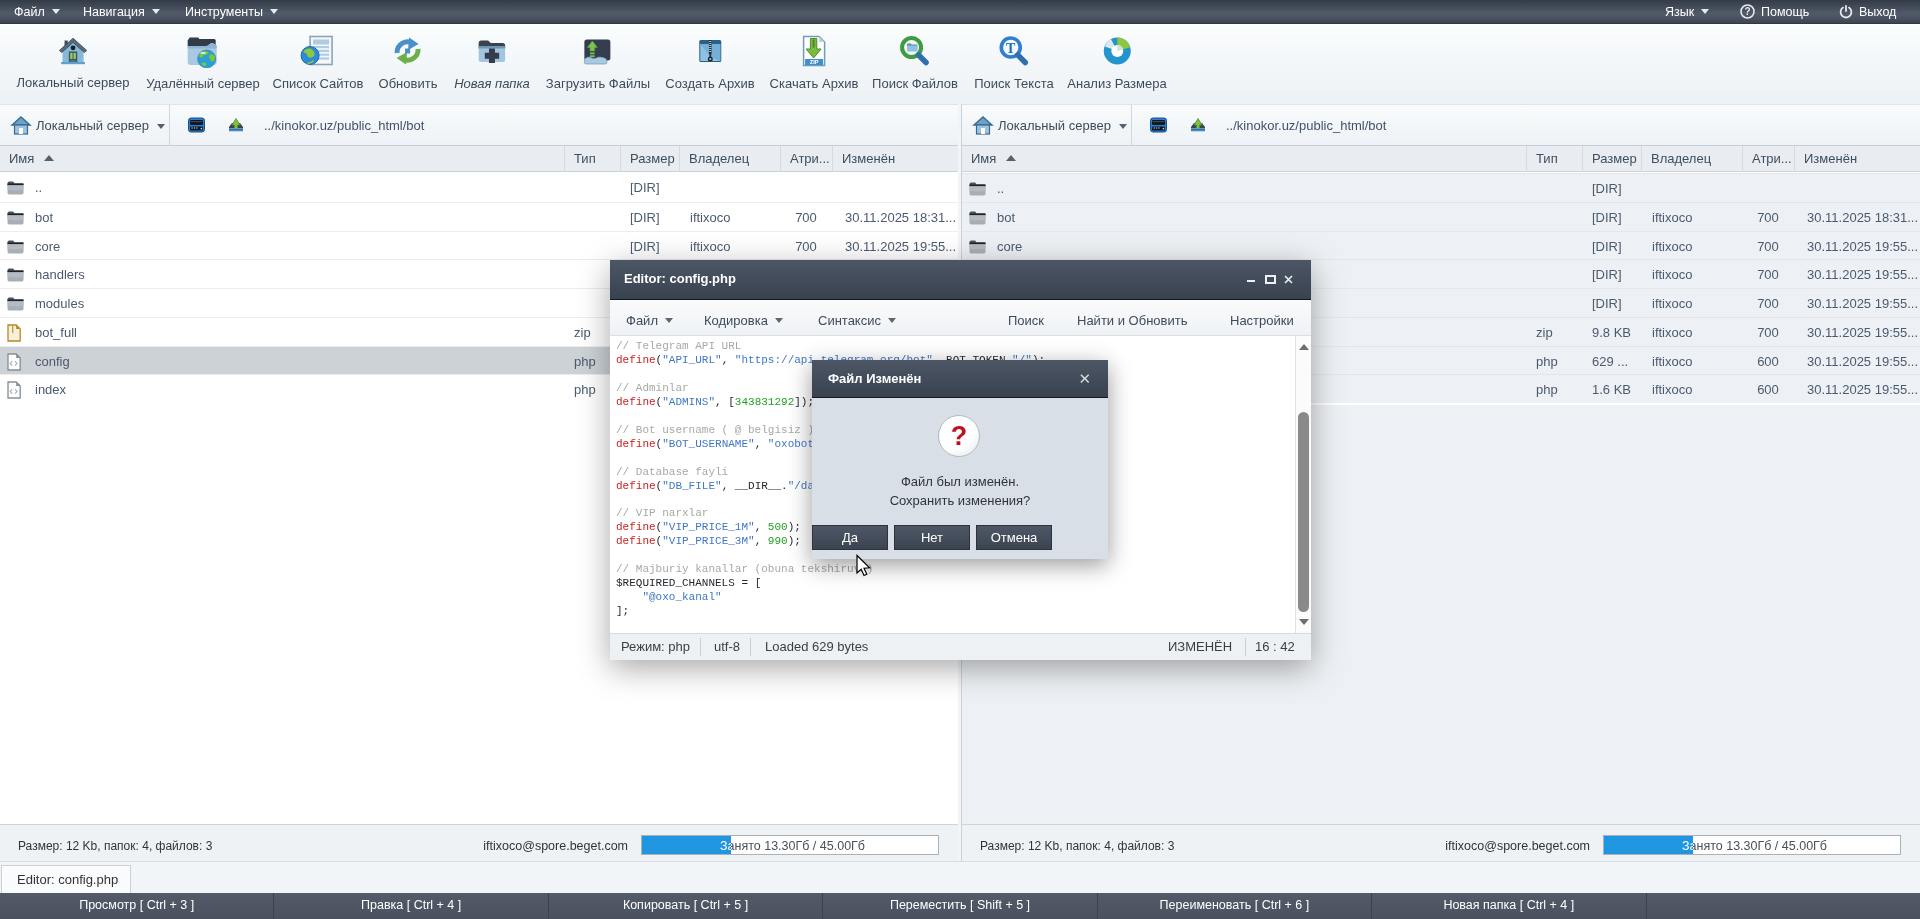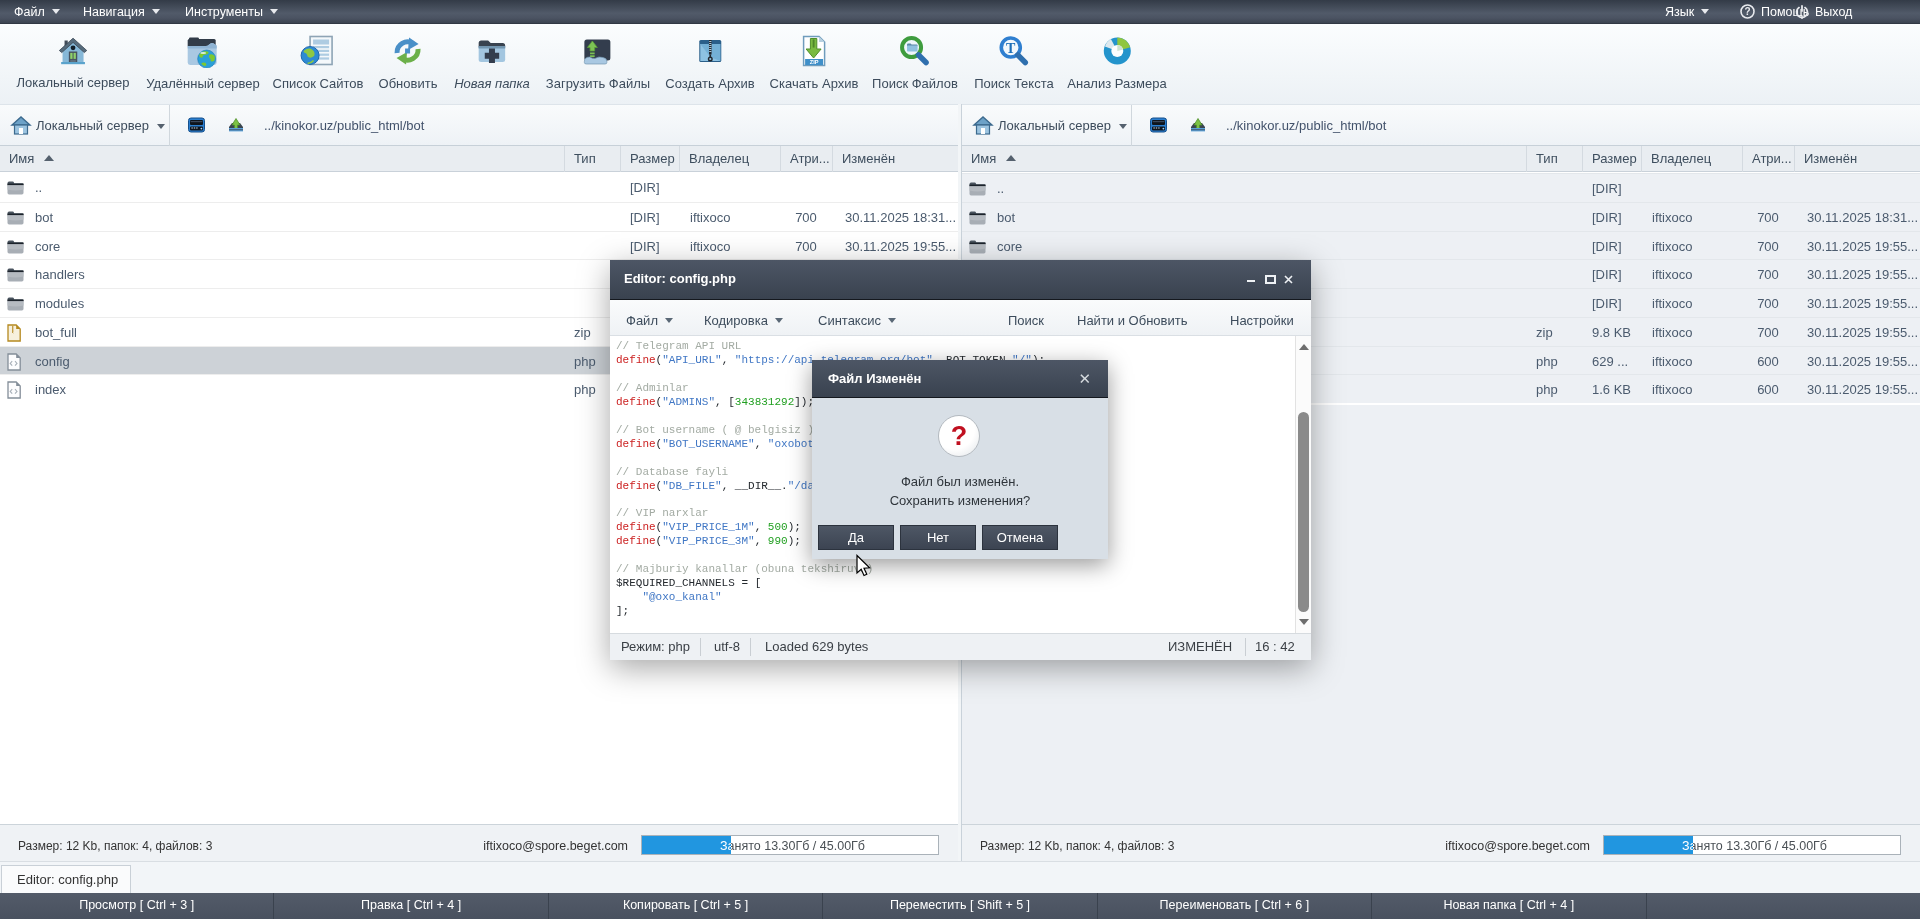--- a/index.html
+++ b/index.html
@@ -79,35 +79,35 @@
 #estatus { position:absolute; left:0; top:373px; width:701px; height:27px; background:#eef1f4; border-top:1px solid #d6dbdf; font-size:13px; color:#3a3f45; }
 #estatus span { position:absolute; top:5px; }
 .vsep { position:absolute; top:4px; width:1px; height:18px; background:#c9ced3; }
 
 
 #dialog { position:absolute; left:812px; top:360px; width:296px; height:199px; background:#d8dfe6; box-shadow:0 6px 22px rgba(0,0,0,.4); }
 #dtitle { position:absolute; left:0; top:0; width:296px; height:38px; background:linear-gradient(#4d5665,#39424f); border-bottom:1px solid #14181e; color:#fff; font-size:13px; font-weight:bold; line-height:37px; padding-left:16px; }
 #dclose { position:absolute; right:17px; top:0; font-weight:normal; color:#d5dade; font-size:15px; }
 #dicon { position:absolute; left:126px; top:55px; width:42px; height:42px; border-radius:50%; background:radial-gradient(circle at 38% 32%, #ffffff 55%, #dfe3e7); border:1px solid #b4bac0; text-align:center; line-height:40px; font-size:27px; font-weight:bold; color:#c01020; }
 #dtext { position:absolute; left:0; top:113px; width:296px; text-align:center; font-size:13px; color:#2f353b; line-height:18.5px; }
-#dbtns { position:absolute; left:0; top:165px; width:252px; display:flex; justify-content:center; gap:6px; }
+#dbtns { position:absolute; left:0; top:165px; width:252px; display:flex; gap:6px; }
 .dbtn { width:76px; height:25px; background:linear-gradient(#4e5765,#3c4452); border:1px solid #2c333e; color:#fff; font-size:13px; text-align:center; line-height:23px; }
 </style>
 </head>
 <body>
 <div id="topbar">
   <span class="mi" style="left:14px;">Файл<span class="caret"></span></span>
   <span class="mi" style="left:83px;">Навигация<span class="caret"></span></span>
   <span class="mi" style="left:185px;text-align:right;">Инструменты<span class="caret"></span></span>
   <span class="mi" style="left:1665px;">Язык<span class="caret"></span></span>
   <span class="mi" style="left:1740px;"><svg width="15" height="15" viewBox="0 0 15 15" style="vertical-align:-3px;margin-right:6px;">
         <circle cx="7.5" cy="7.5" r="6.5" fill="none" stroke="#e8eaee" stroke-width="1.6"></circle>
         <text x="7.5" y="11" text-anchor="middle" font-size="10" font-weight="bold" fill="#e8eaee" font-family="Liberation Sans">?</text>
       </svg>Помощь</span>
-  <span class="mi" style="left:1795px;"><svg width="14" height="14" viewBox="0 0 14 14" style="vertical-align:-2.5px;margin-right:6px;">
+  <span class="mi" style="left:1839px;"><svg width="14" height="14" viewBox="0 0 14 14" style="vertical-align:-2.5px;margin-right:6px;">
         <path d="M7 1 v5" stroke="#e8eaee" stroke-width="1.8" stroke-linecap="round"></path>
         <path d="M4 2.6 a5.4 5.4 0 1 0 6 0" fill="none" stroke="#e8eaee" stroke-width="1.8" stroke-linecap="round"></path>
       </svg>Выход</span>
 </div>
 
 <div id="toolbar">
     <div class="tbtn" style="left: 73px;"><svg width="33" height="33" viewBox="0 0 33 33">
         <rect x="8" y="6.5" width="3.2" height="7" fill="#414c59"></rect>
         <path d="M6 15.5 L16.5 6.5 L27 15.5 L27 29 L6 29 Z" fill="#86b8d8"></path>
         <path d="M2.8 16.5 L16.5 4.2 L30.2 16.5 L27.8 18.6 L16.5 8.4 L5.2 18.6 Z" fill="#566b7c" stroke="#3a4653" stroke-width="0.8"></path>

